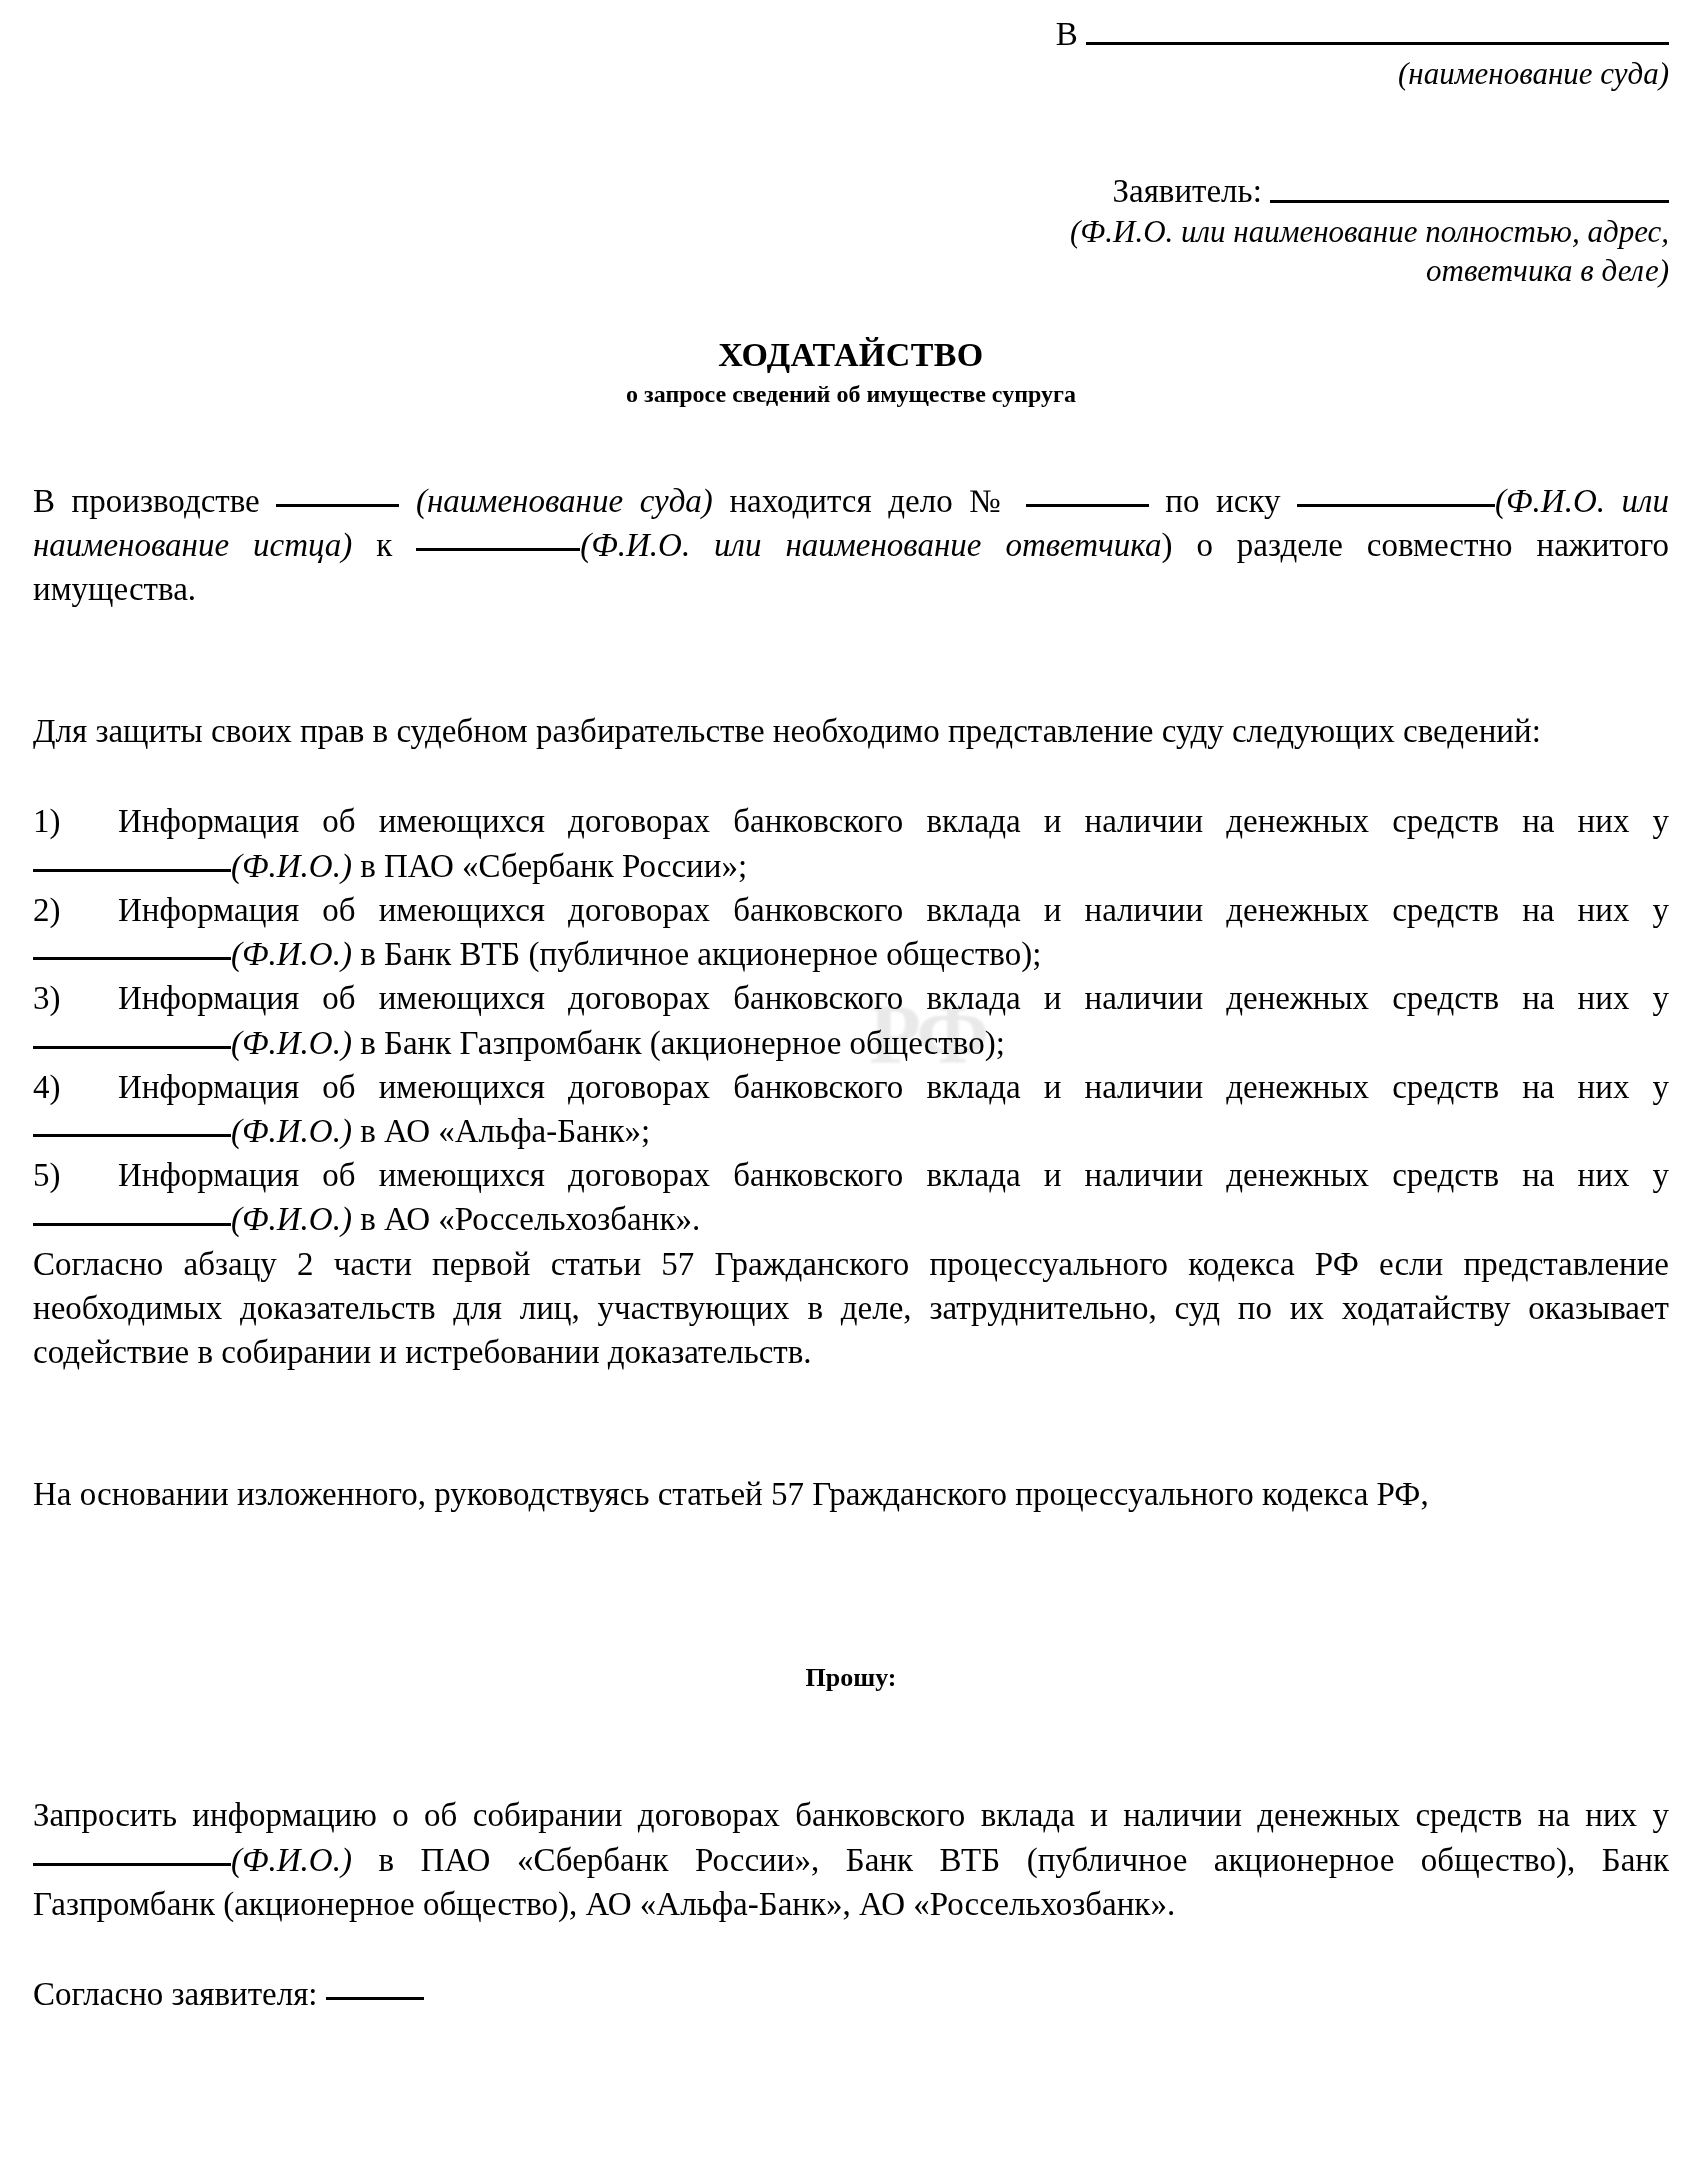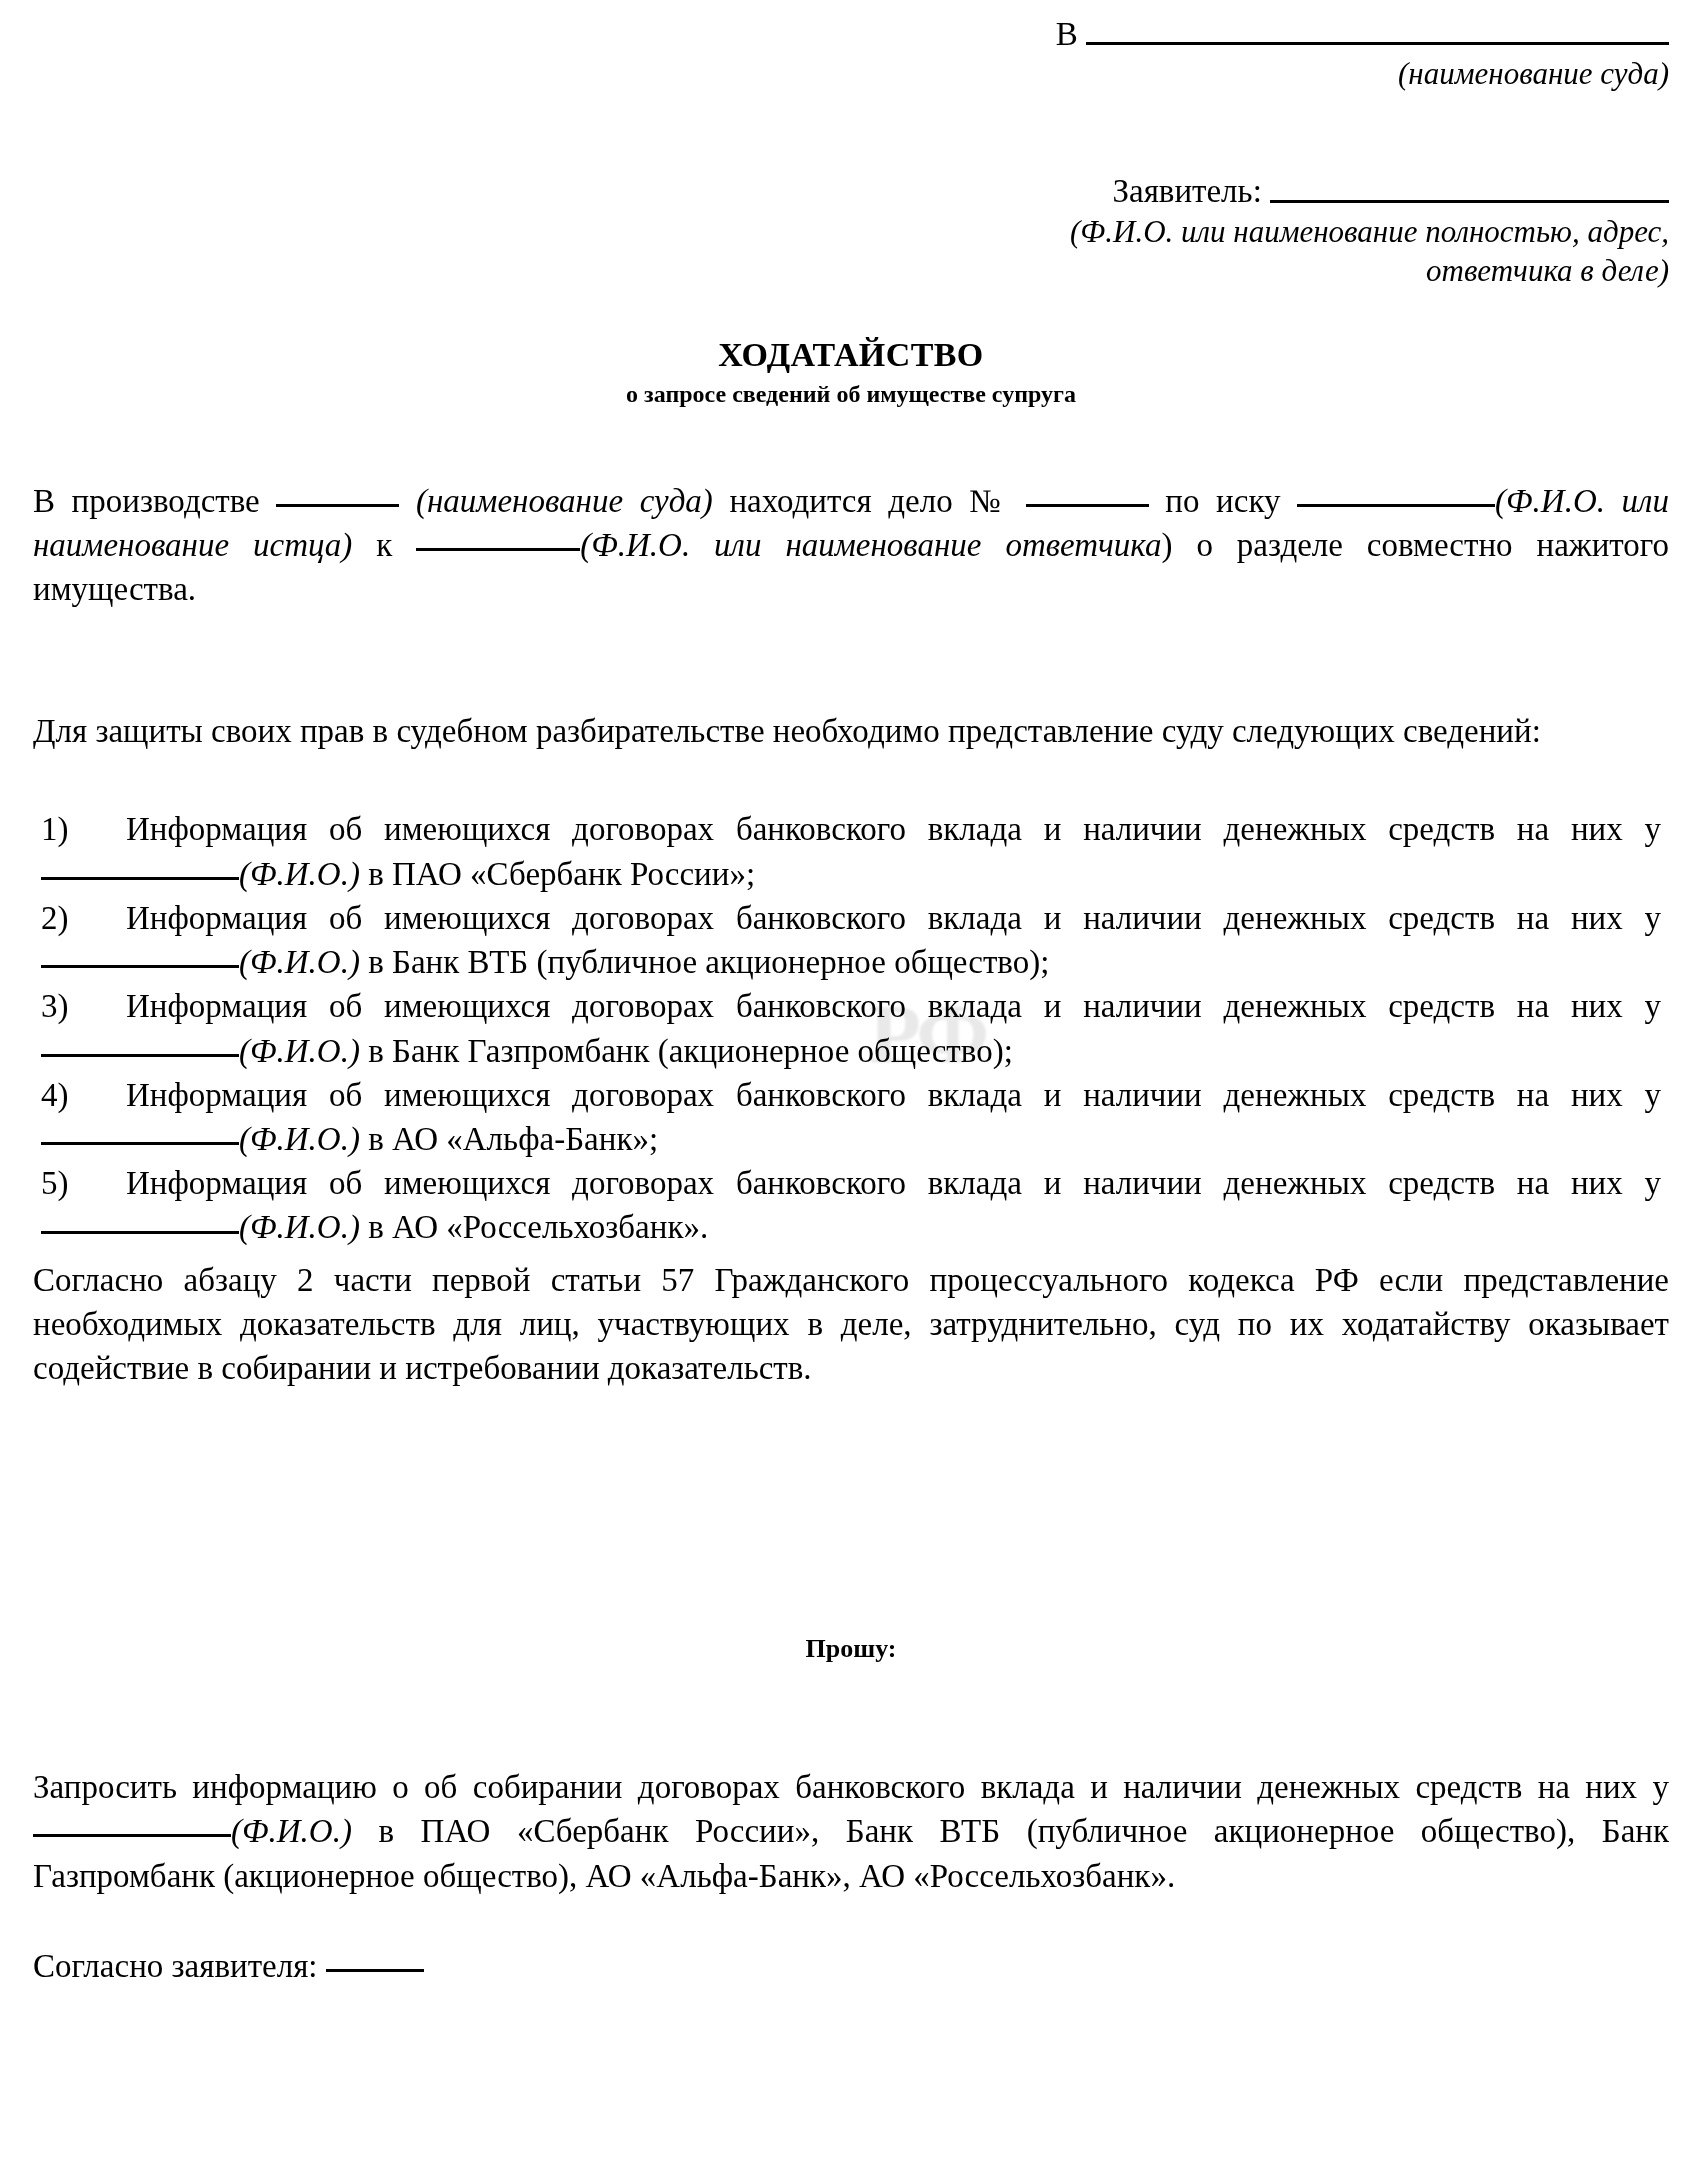--- a/index.html
+++ b/index.html
@@ -121,21 +121,21 @@
     top: -4.9px;
     height: 0;
   }
   .b-md  { width: 123px; }
   .b-lg  { width: 164px; }
   .b-xl  { width: 198px; }
   .b-sig { width: 98px; }
 
   ol.banklist {
     list-style: none;
-    margin: 8px;
+    margin: 0;
     padding: 0;
   }
   ol.banklist li {
     margin: 0;
     padding: 0;
   }
   .num {
     display: inline-block;
     width: 85px;
   }
@@ -233,20 +233,21 @@
           <span class="blank b-xl"></span><i>(Ф.И.О.)</i><span> в АО «Россельхозбанк».</span>
         </p>
       </li>
 
     </ol>
 
     <p class="just">Согласно абзацу 2 части первой статьи 57 Гражданского процессуального кодекса РФ если представление необходимых доказательств для лиц, участвующих в деле, затруднительно, суд по их ходатайству оказывает содействие в собирании и истребовании доказательств.</p>
 
     <div class="sp-xl"></div>
 
+    <p class="just">На основании изложенного, руководствуясь статьей 57 Гражданского процессуального кодекса РФ,</p>
 
     <div class="sp-xl"></div>
     <div class="sp-md"></div>
 
     <p class="prosu">Прошу:</p>
 
     <div class="sp-xl"></div>
 
     <p class="just">
       <span>Запросить информацию о об собирании договорах банковского вклада и наличии денежных средств на них у</span>

